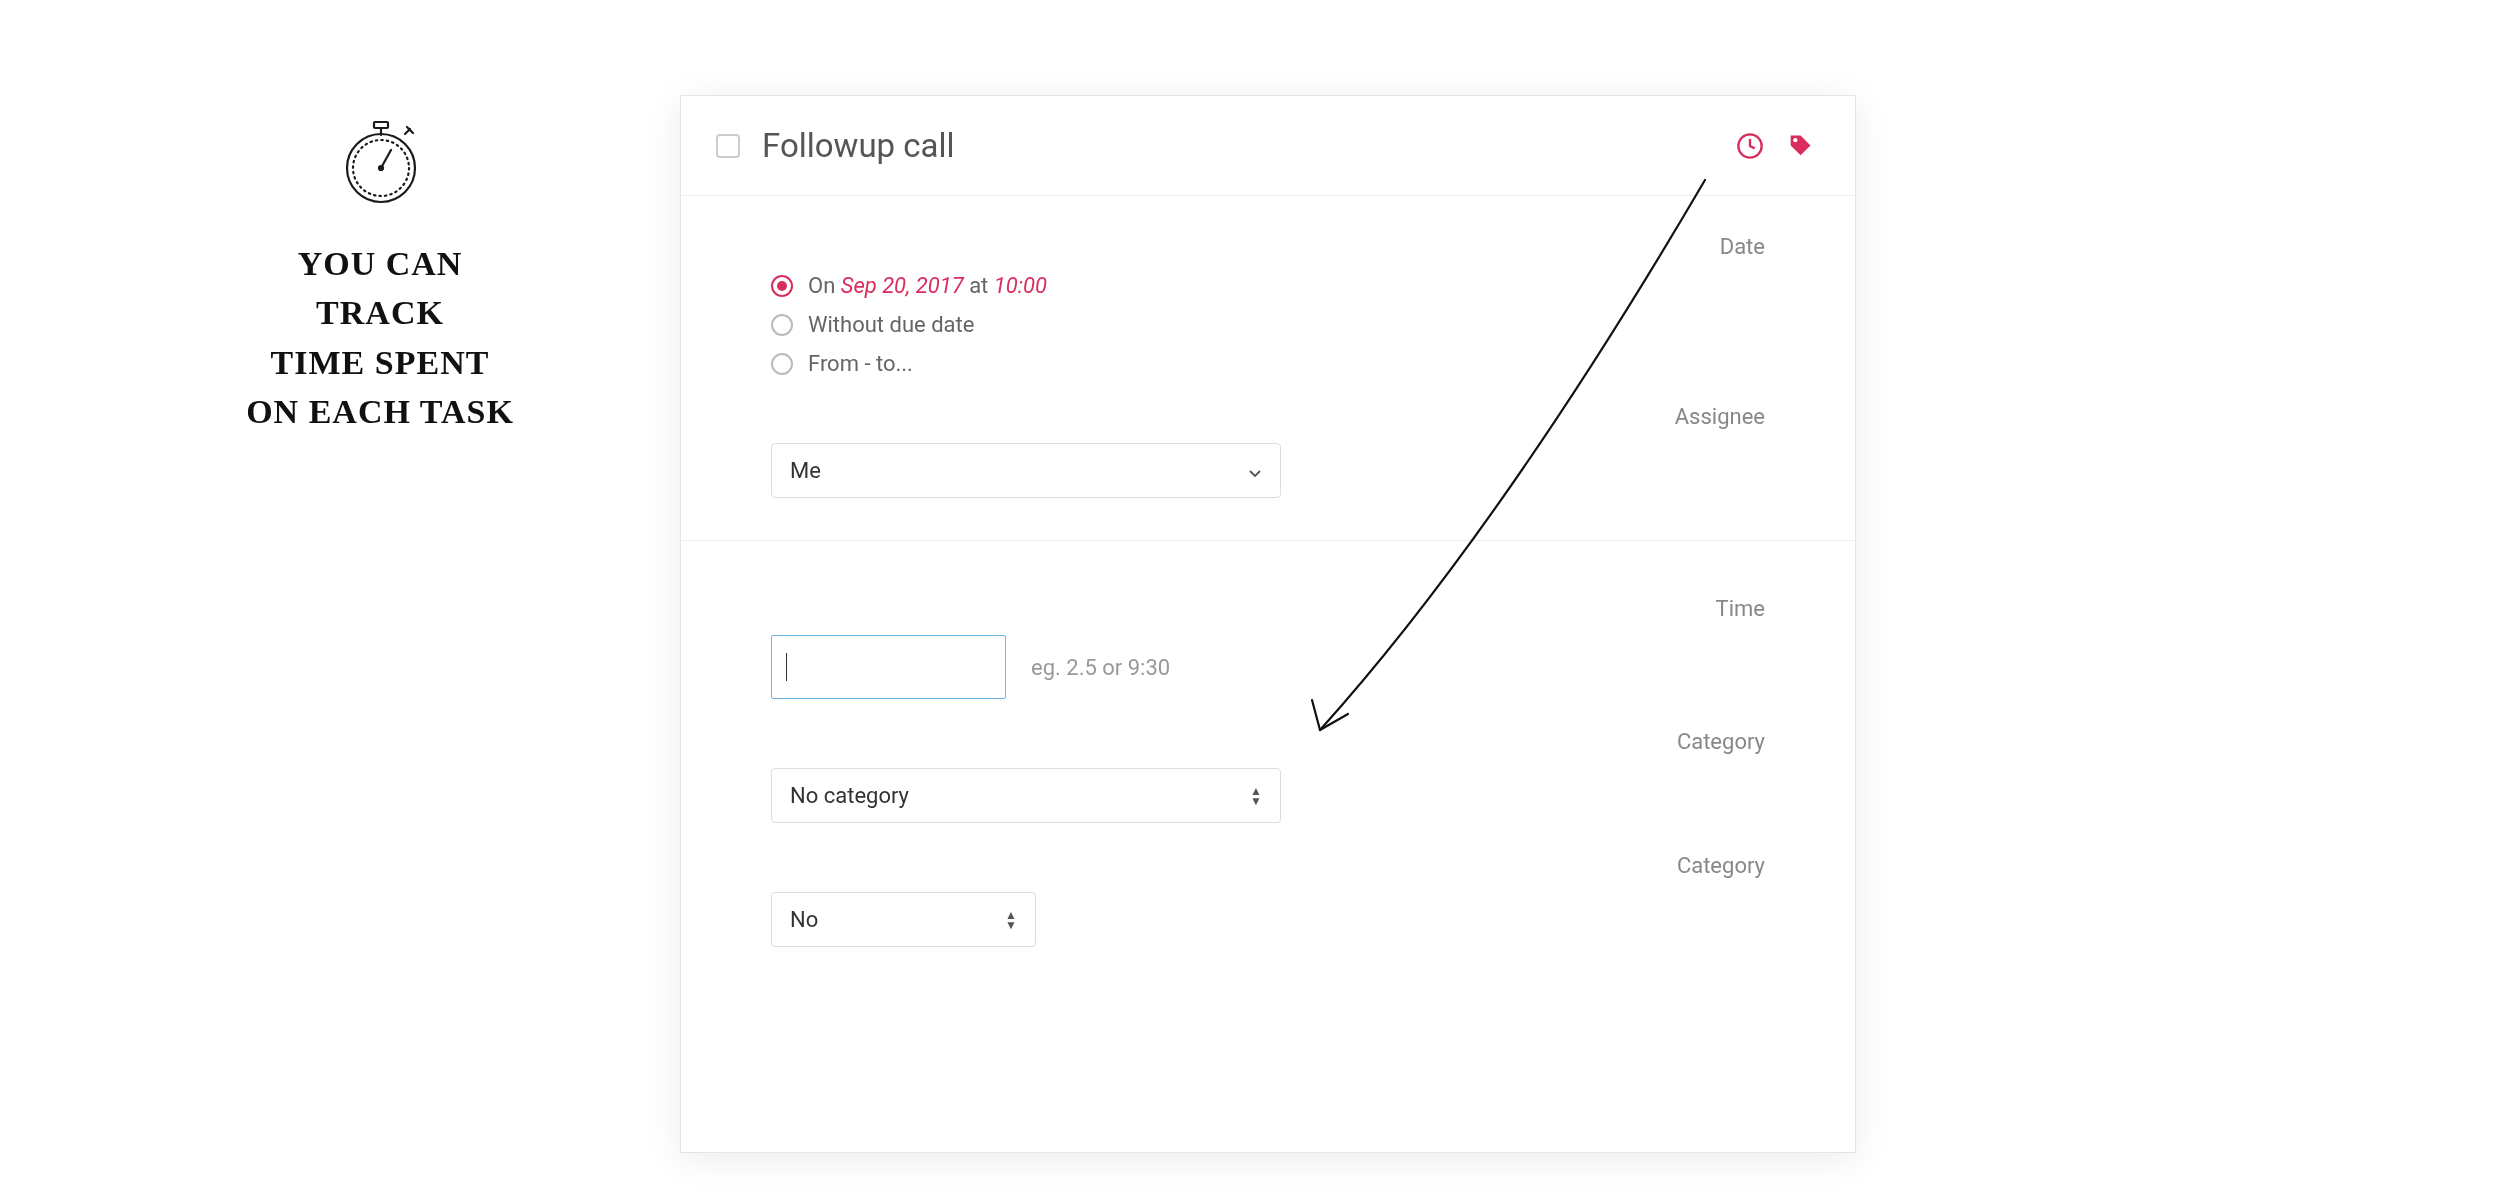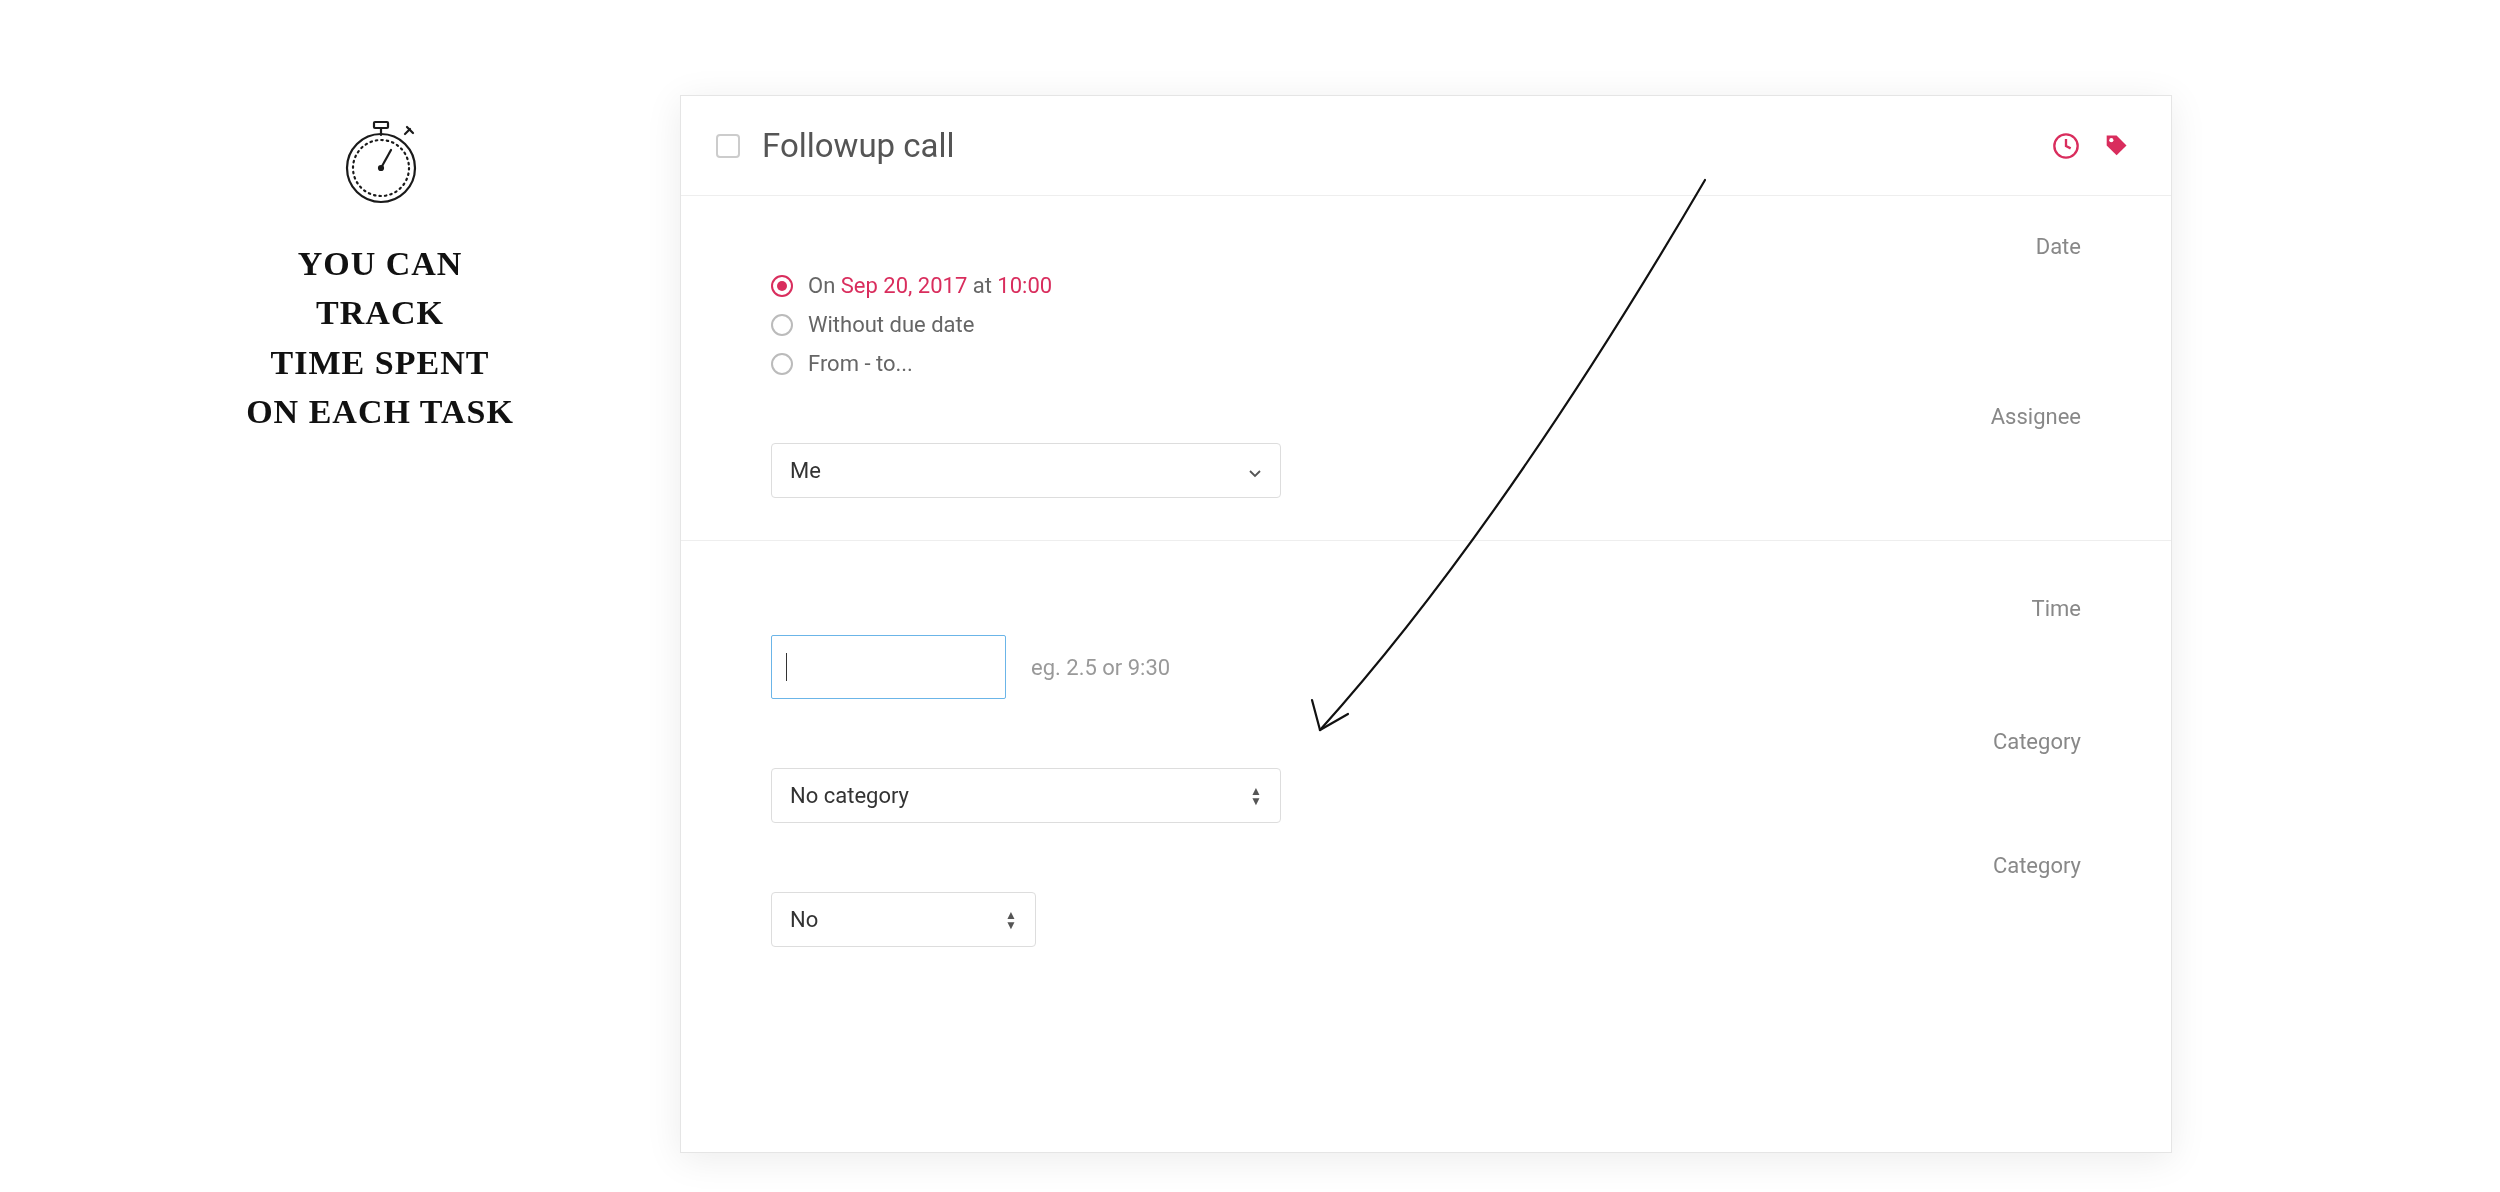--- a/index.html
+++ b/index.html
@@ -32,21 +32,21 @@
       letter-spacing: 1px;
       text-transform: uppercase;
       font-weight: 700;
       color: #111;
       white-space: pre-line;
     }
     .panel {
       position: absolute;
       left: 680px;
       top: 95px;
-      width: 1492px;
+      width: 1176px;
       height: 1058px;
       background: #fff;
       border: 1px solid #e5e5e5;
       box-shadow: 0 6px 35px rgba(0,0,0,0.08);
     }
     .panel-header {
       display: flex;
       align-items: center;
       padding: 30px 40px 30px 35px;
       border-bottom: 1px solid #eee;
@@ -118,20 +118,21 @@
       height: 10px;
       background: #d92d5d;
       border-radius: 50%;
     }
     .radio-label {
       font-size: 22px;
       color: #666;
     }
     .accent {
       color: #d92d5d;
+      font-style: italic;
     }
     .dropdown {
       width: 510px;
       height: 55px;
       border: 1px solid #ddd;
       border-radius: 4px;
       padding: 0 18px;
       display: flex;
       align-items: center;
       justify-content: space-between;

